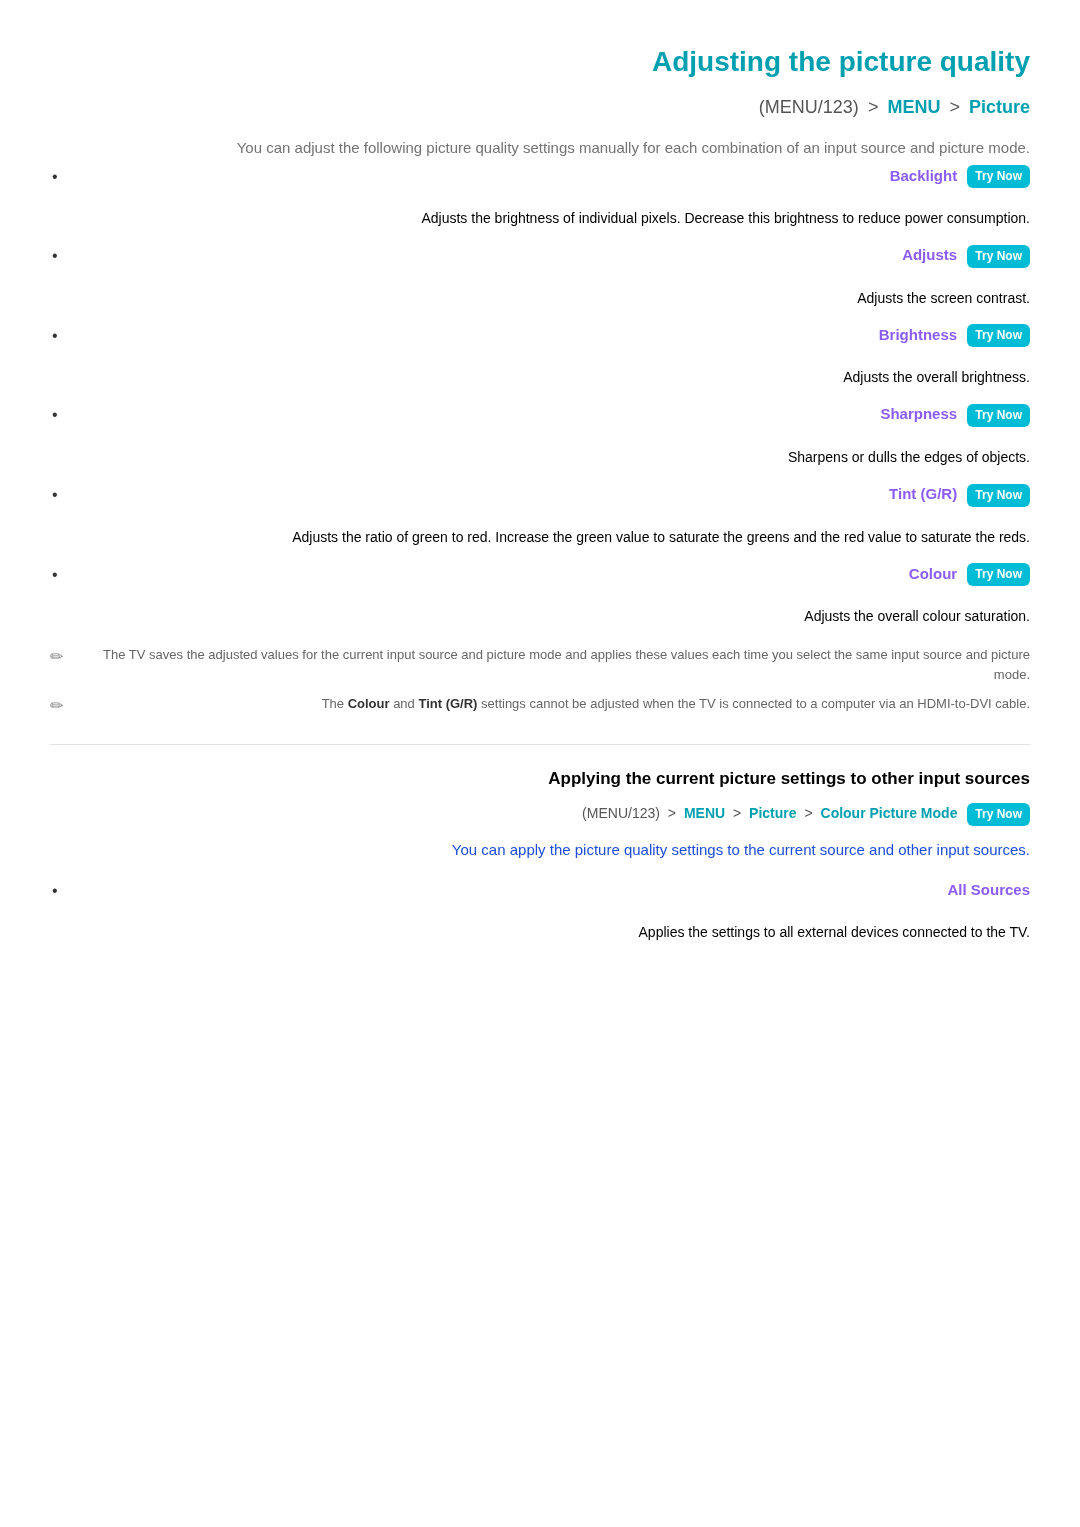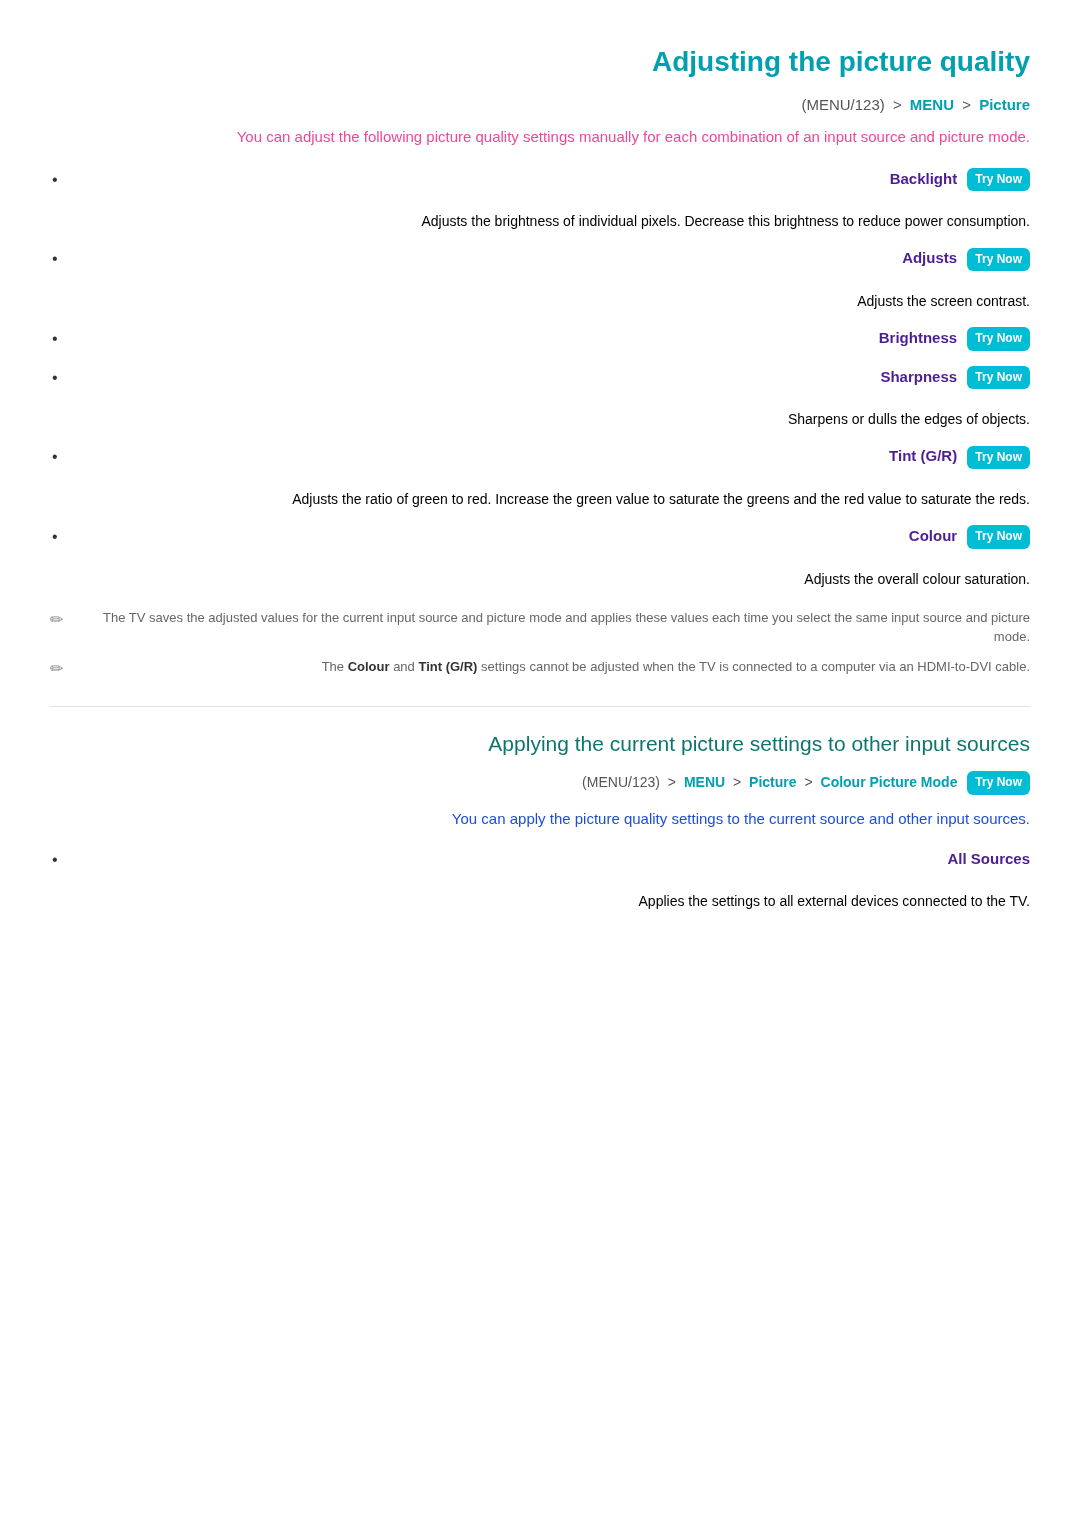--- a/index.html
+++ b/index.html
@@ -17,56 +17,56 @@
       padding: 40px 50px;
       max-width: 1080px;
     }
     h1 {
       color: #00a0b0;
       font-size: 28px;
       font-weight: bold;
       margin-bottom: 8px;
     }
     .breadcrumb {
-      font-size: 15px;
-      color: #555;
-      margin-bottom: 8px;
+      font-size: 18px;
+      color: #555;
+      margin-bottom: 14px;
     }
     .breadcrumb .menu-link {
       color: #00a0b0;
       font-weight: bold;
     }
     .breadcrumb .arrow {
       margin: 0 4px;
       color: #555;
     }
     .intro-text {
       font-size: 15px;
-      color: #ec4899;
-      margin-bottom: 18px;
+      color: #737373;
+      margin-bottom: 4px;
       line-height: 1.6;
     }
     ul.feature-list {
       list-style: none;
       padding: 0;
       margin: 0 0 18px 20px;
     }
     ul.feature-list li {
       margin-bottom: 14px;
       position: relative;
     }
     ul.feature-list li::before {
       content: "•";
       position: absolute;
       left: -18px;
       color: #333;
       font-size: 16px;
     }
     .feature-name {
-      color: #4c1d95;
+      color: #8b5cf6;
       font-weight: bold;
     }
     .try-now-badge {
       display: inline-block;
       background: #00bcd4;
       color: #fff;
       font-size: 12px;
       font-weight: bold;
       padding: 2px 8px;
       border-radius: 6px;
@@ -99,23 +99,23 @@
     .note-block .highlight {
       color: #333;
       font-weight: bold;
     }
     .section-divider {
       border: none;
       border-top: 1px solid #e0e0e0;
       margin: 30px 0 20px 0;
     }
     h2 {
-      color: #0f766e;
-      font-size: 21px;
-      font-weight: normal;
+      color: #000000;
+      font-size: 17px;
+      font-weight: bold;
       margin-bottom: 10px;
     }
     .breadcrumb2 {
       font-size: 14px;
       color: #555;
       margin-bottom: 12px;
     }
     .breadcrumb2 .menu-link {
       color: #00a0b0;
       font-weight: bold;
@@ -155,20 +155,21 @@
 
   <li>
     <span class="feature-name">Adjusts</span>
     <span class="try-now-badge">Try Now</span>
     <div class="feature-desc">Adjusts the screen contrast.</div>
   </li>
 
   <li>
     <span class="feature-name">Brightness</span>
     <span class="try-now-badge">Try Now</span>
+    <div class="feature-desc">Adjusts the overall brightness.</div>
   </li>
 
   <li>
     <span class="feature-name">Sharpness</span>
     <span class="try-now-badge">Try Now</span>
     <div class="feature-desc">Sharpens or dulls the edges of objects.</div>
   </li>
 
   <li>
     <span class="feature-name">Tint (G/R)</span>

